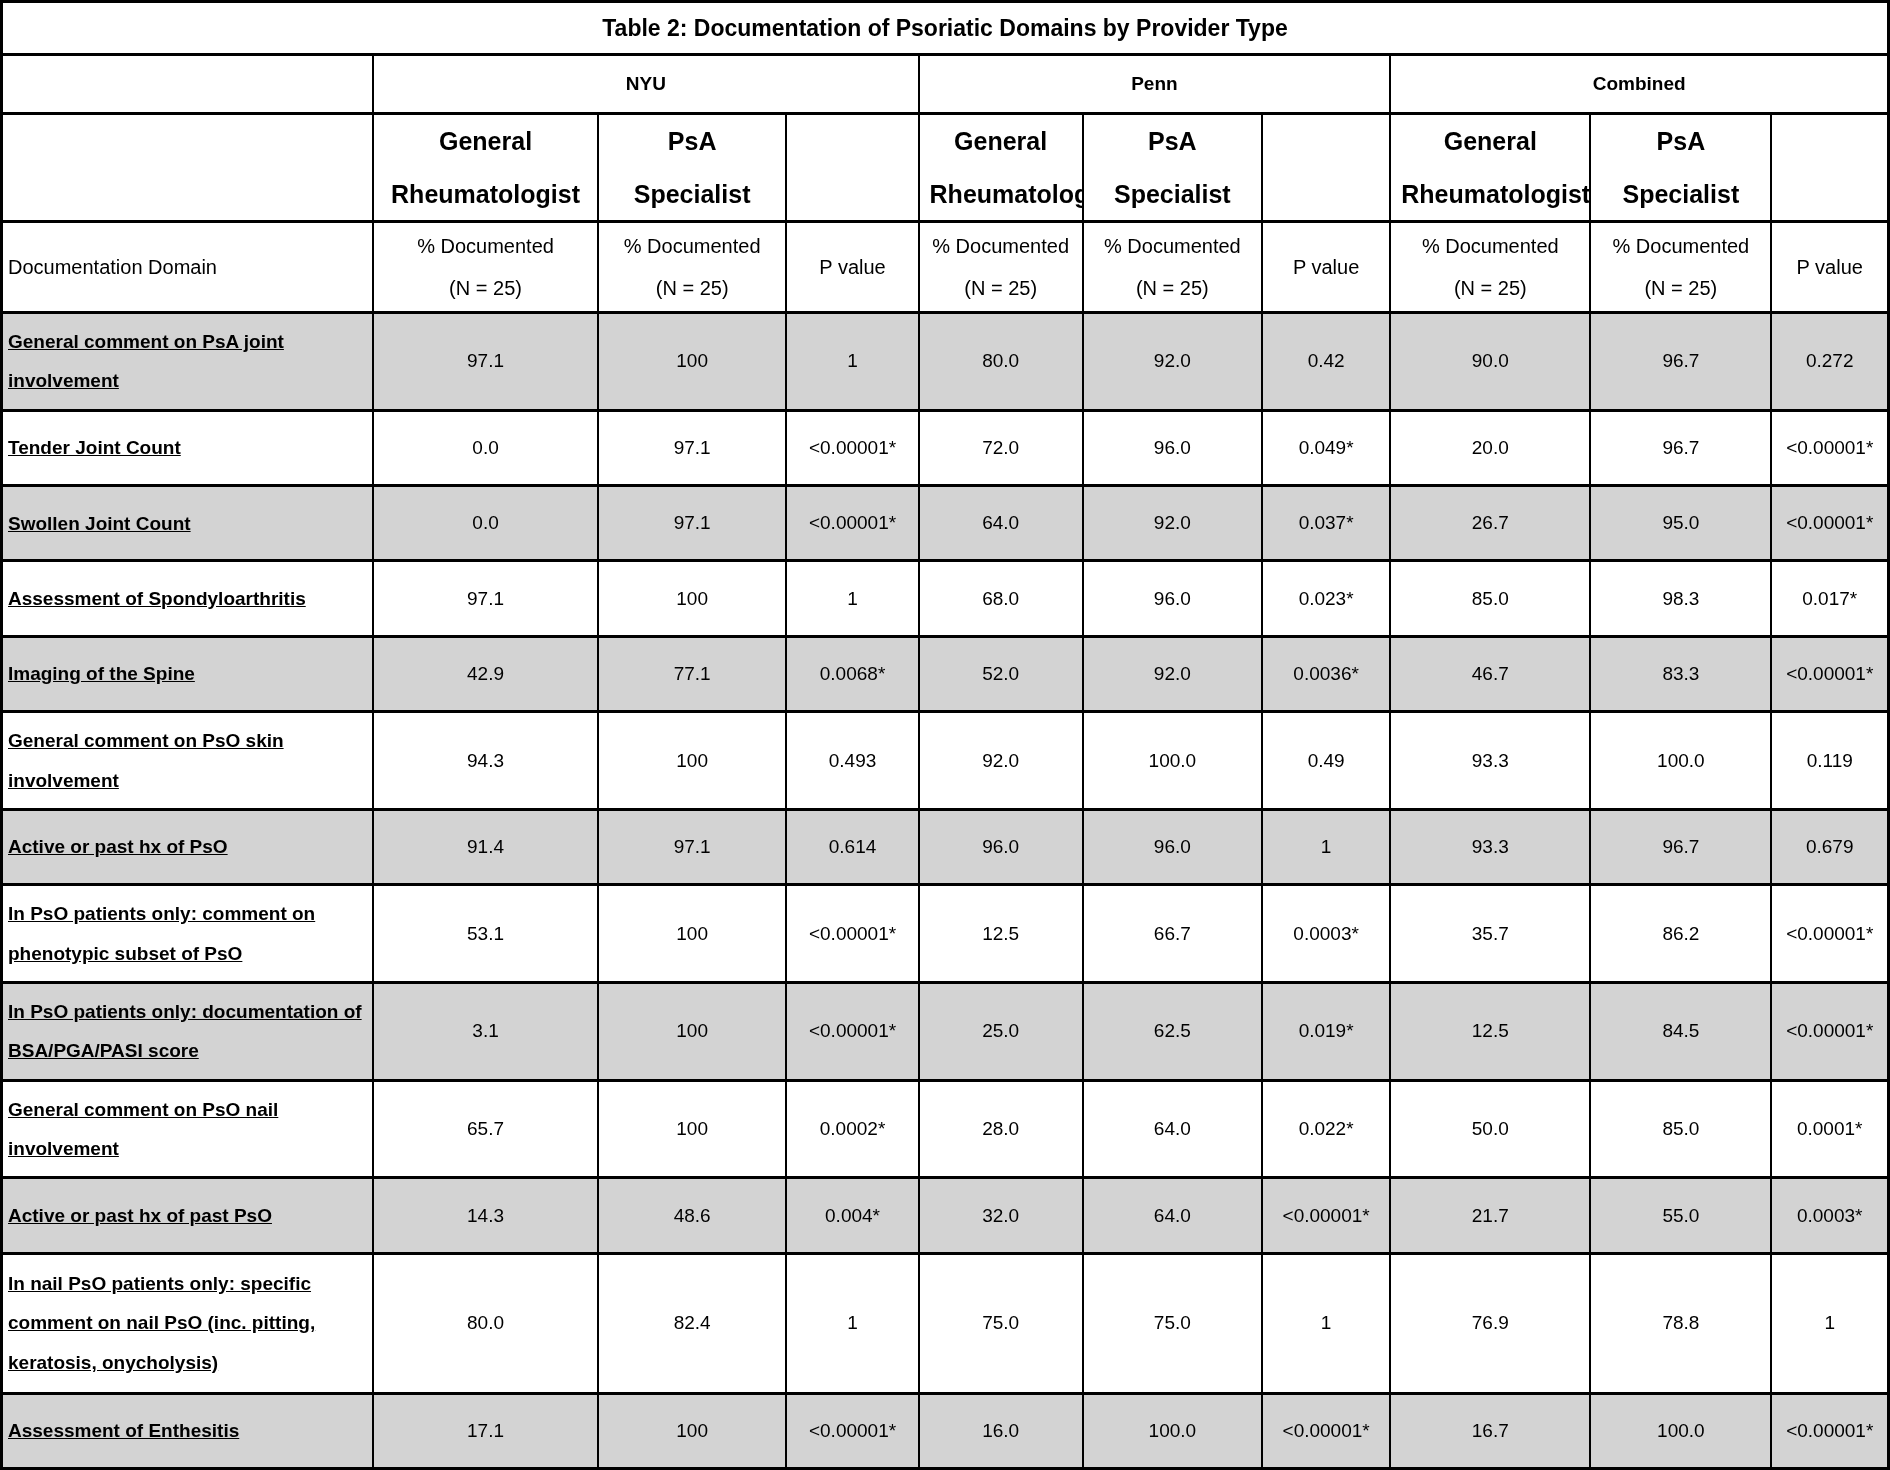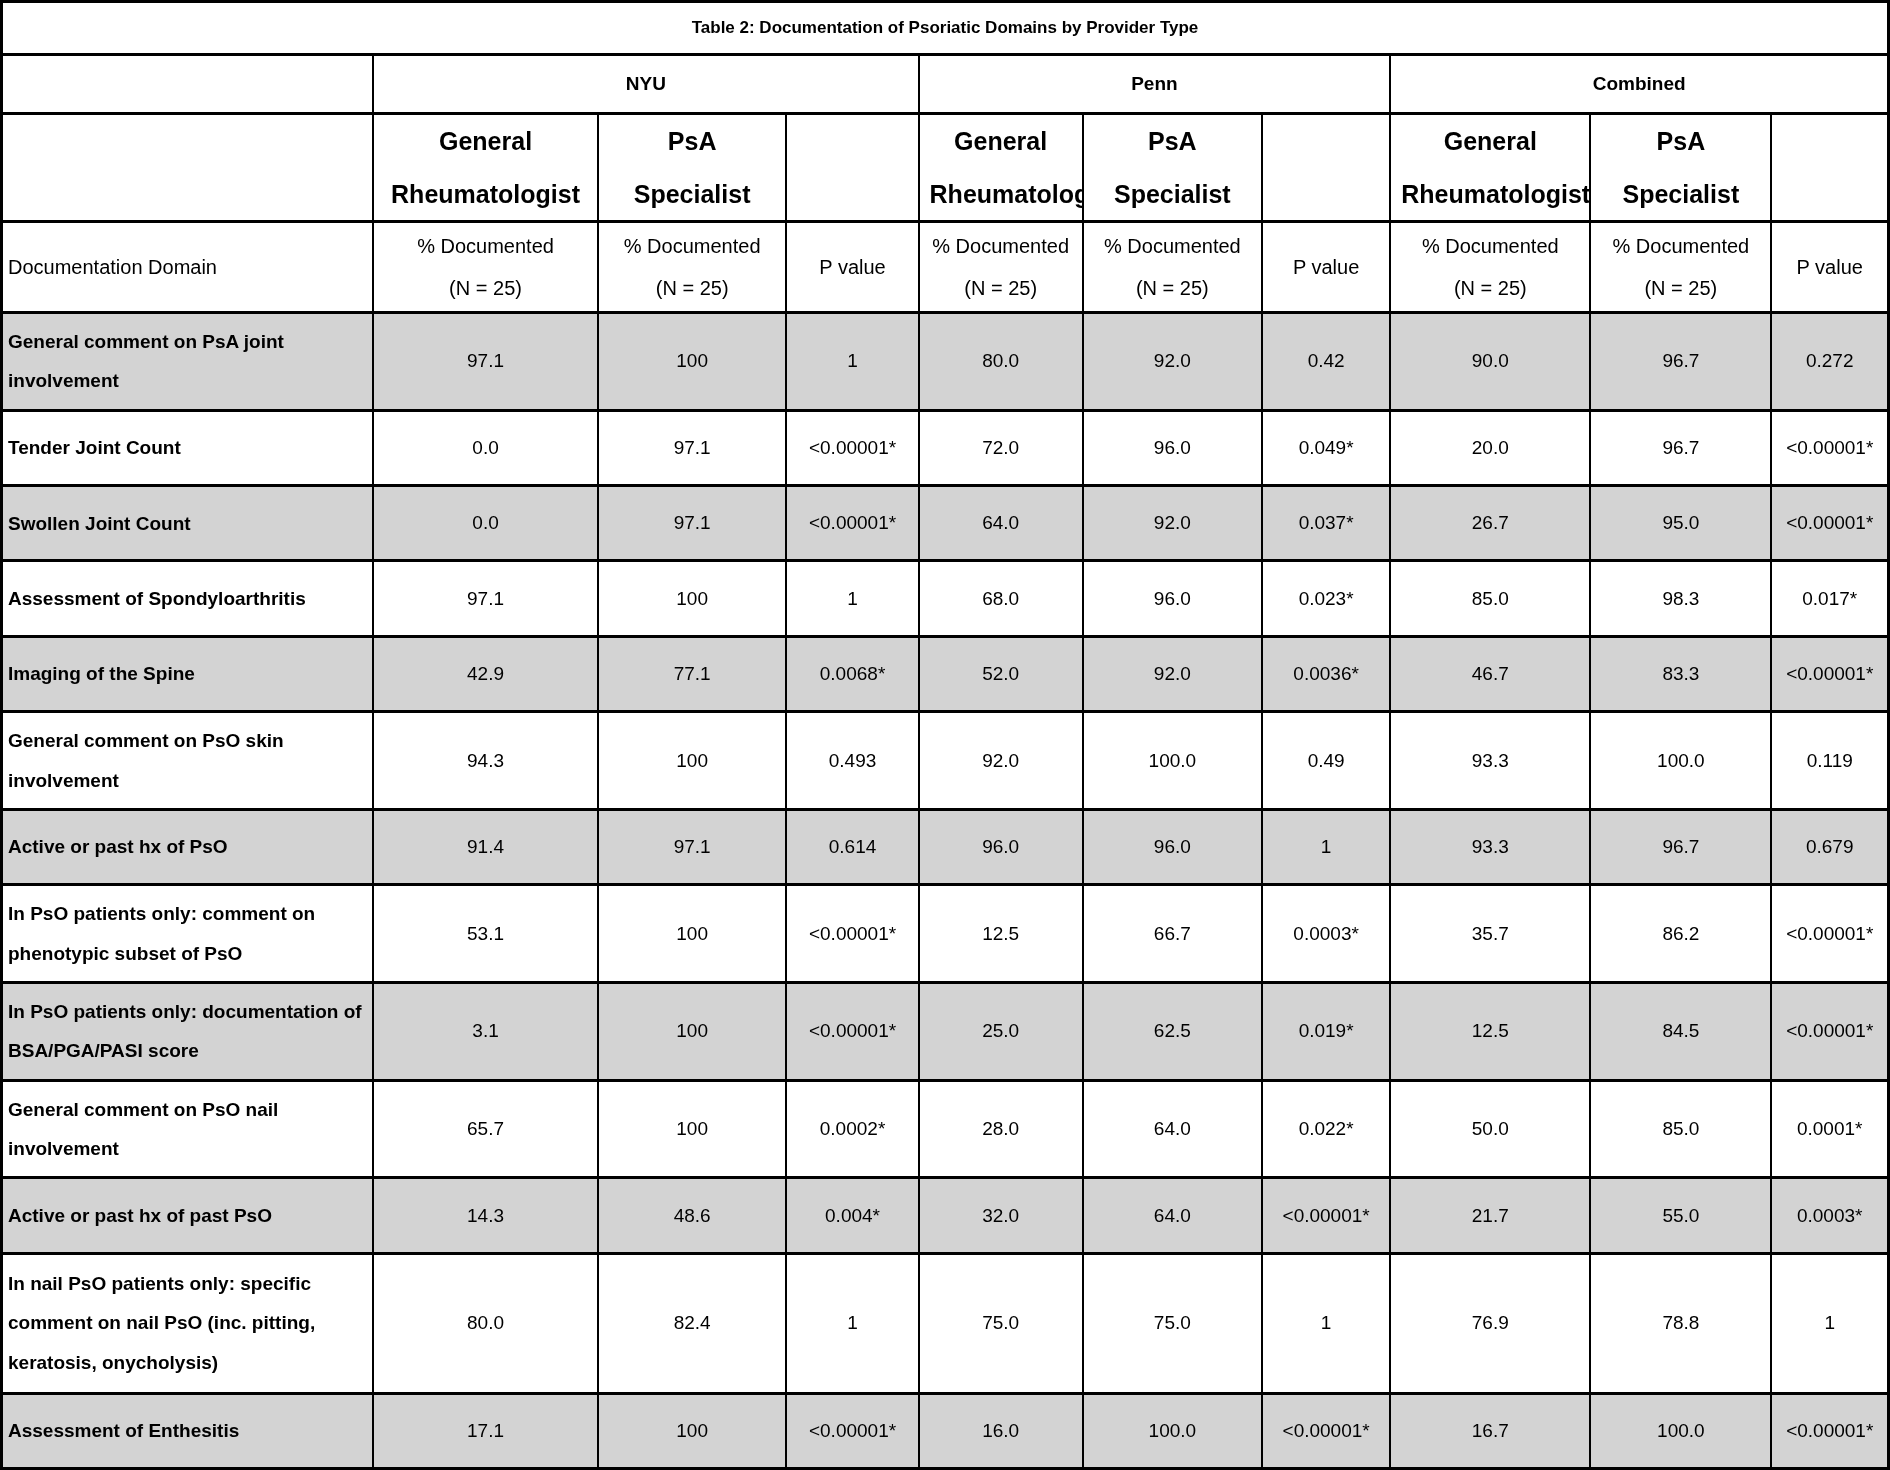--- a/index.html
+++ b/index.html
@@ -1,26 +1,26 @@
 <!DOCTYPE html>
 <html><head>
 <meta charset="utf-8">
 <style>
   html,body{margin:0;padding:0;background:#ffffff;}
   body{width:1890px;height:1470px;font-family:"Liberation Sans",sans-serif;color:#000;}
   table{border-collapse:collapse;table-layout:fixed;width:1890px;height:1470px;border:3px solid #000;}
   td{border-left:2px solid #000;border-right:2px solid #000;border-top:3px solid #000;border-bottom:3px solid #000;overflow:hidden;padding:0;}
-  .title-row td{font-size:17px;font-weight:bold;text-align:center;vertical-align:middle;height:50px;}
+  .title-row td{font-size:23px;font-weight:bold;text-align:center;vertical-align:middle;height:50px;}
   .group-row td{font-size:19px;font-weight:bold;text-align:center;vertical-align:middle;height:56px;margin-top:34px;}
   .sub-row td{font-size:25px;font-weight:bold;text-align:center;vertical-align:middle;line-height:2.1;height:82px;padding:0 10px;}
   .colhead-row td{font-size:20px;font-weight:normal;vertical-align:middle;line-height:2.1;height:88px;}
   .colhead-row td.domain{text-align:left;padding-left:5px;padding-right:4px;}
   .colhead-row td.num{text-align:center;}
   tbody td{font-size:19px;vertical-align:middle;height:58px;}
-  tbody td.domain{font-weight:bold;text-align:left;line-height:2.08;padding:5px 6px 5px 5px;}
+  tbody td.domain{font-weight:bold;text-align:left;line-height:2.08;padding:5px 6px 5px 5px;text-decoration:underline;}
   tbody td.num{font-weight:normal;text-align:center;}
   tbody tr:nth-child(odd) td{background:#d3d3d3;}
 </style>
 </head>
 <body>
 
 <table>
   <colgroup>
     <col style="width:19.7%">
       <col style="width:11.9%">

